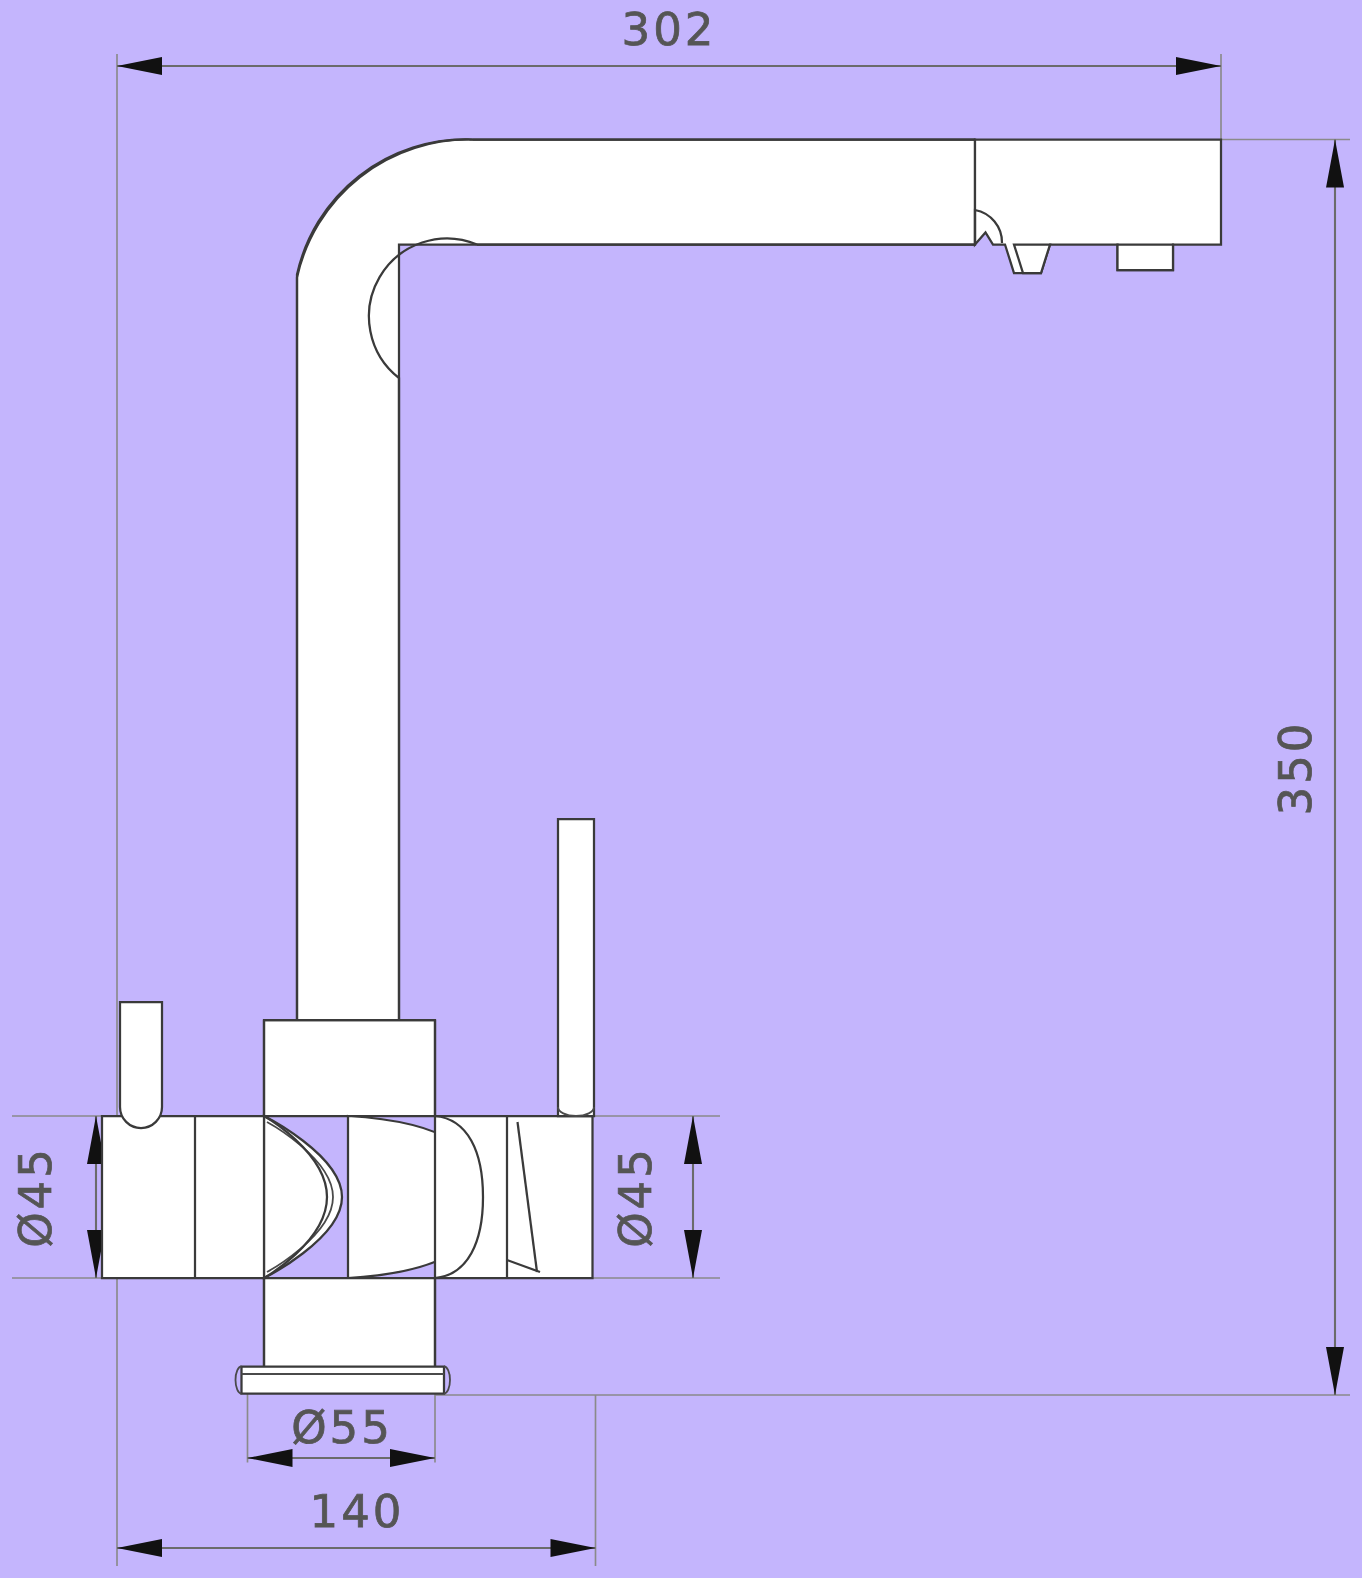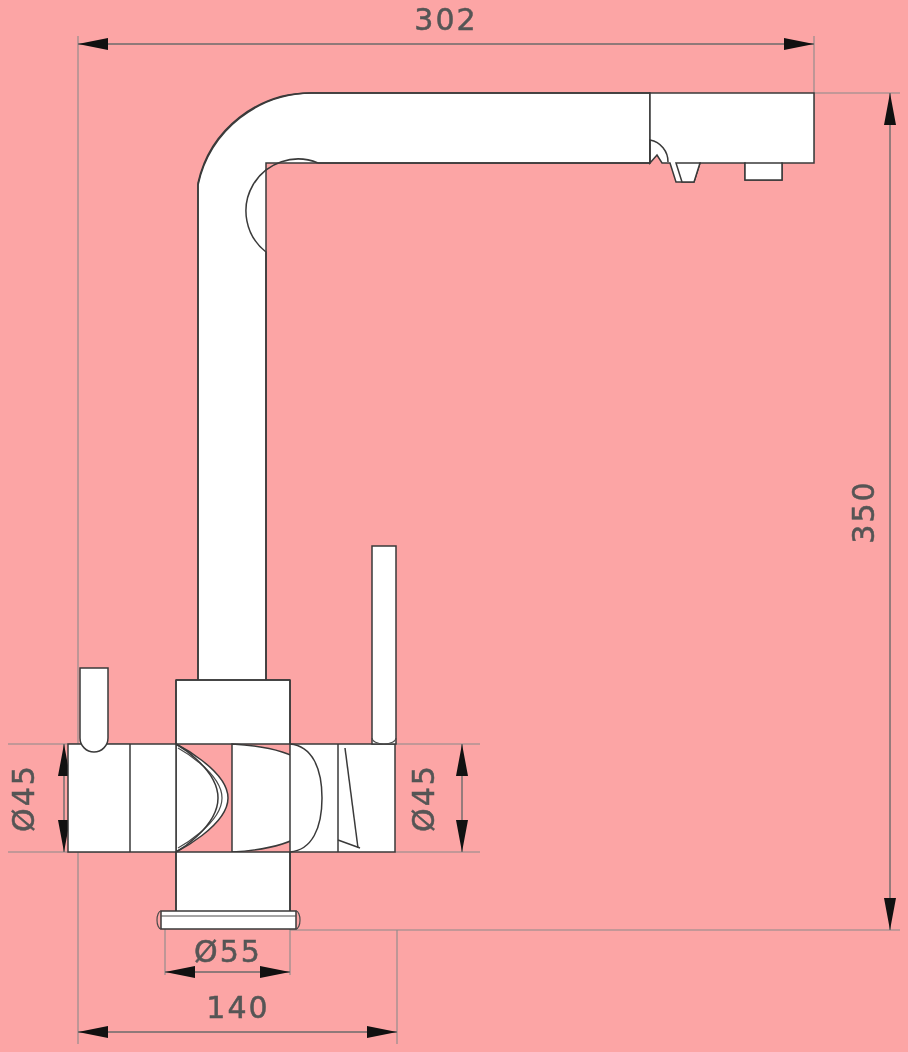--- a/index.html
+++ b/index.html
@@ -8,21 +8,21 @@
     padding: 0;
     background: #ffffff;
   }
   body {
     font-family: "Liberation Sans", sans-serif;
   }
   #drawing-root {
     position: relative;
     width: 908px;
     height: 1052px;
-    background: #fca5a5;
+    background: #c4b5fd;
     overflow: hidden;
   }
   svg#cad {
     display: block;
     width: 908px;
     height: 1052px;
   }
   .outline {
     fill: none;
     stroke: #3a3a3a;

